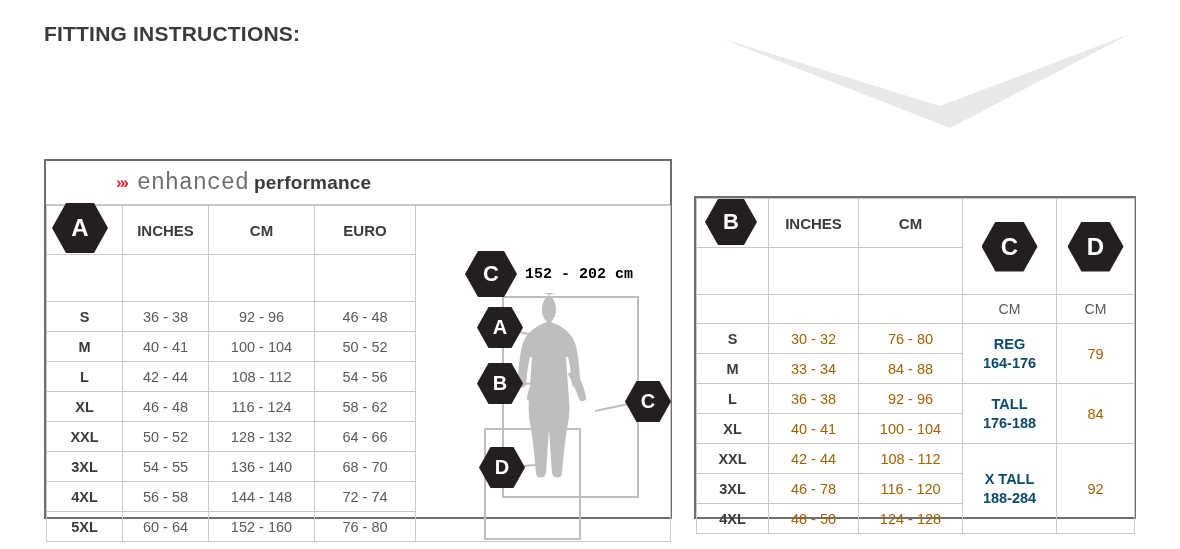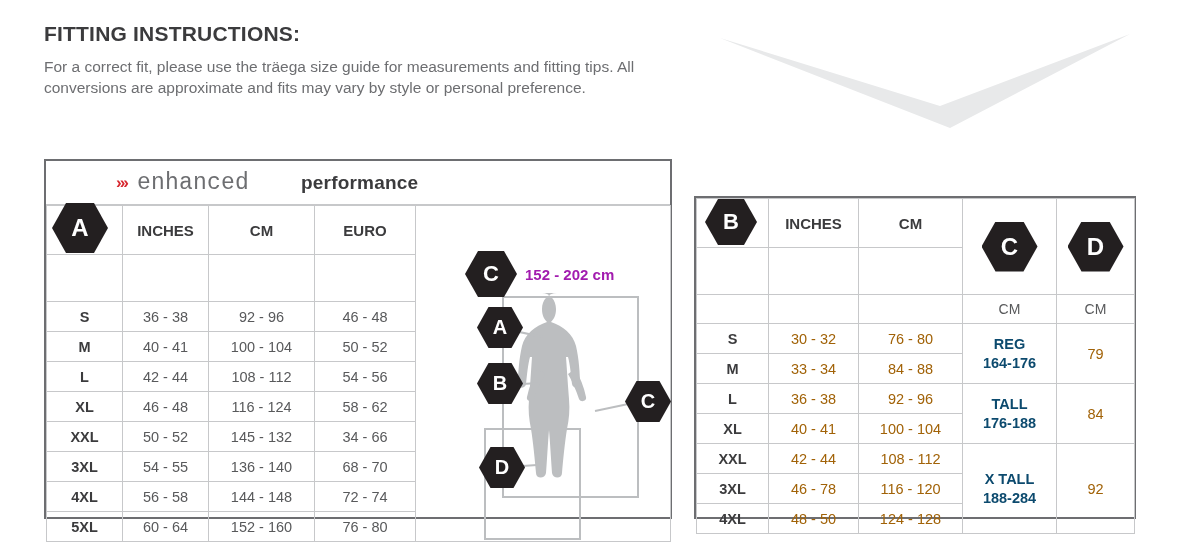--- a/index.html
+++ b/index.html
@@ -82,21 +82,20 @@
     font-size: 23px;
     color: #6d6e71;
     letter-spacing: 0.2px;
     font-family: Liberation Mono, monospace;
   }
   .brand-performance {
     font-size: 19px;
     color: #3b3b3d;
     font-weight: bold;
     letter-spacing: 0.2px;
-    margin-left: 47px;
   }
 
   #left-grid {
     position: relative;
     height: 314px;
   }
   #left-grid table {
     border-collapse: collapse;
     width: 100%;
     height: 100%;
@@ -155,22 +154,23 @@
     position: absolute;
     left: 0; top: 0;
     width: 100%;
     height: 46px;
     display: flex;
     align-items: center;
   }
   #range-label {
     font-size: 15px;
     font-weight: bold;
-    color: #a21caf;
+    color: #000000;
     margin-left: 8px;
+    font-family: Liberation Mono, monospace;
   }
 
   
   #right-table-wrap {
     position: absolute;
     left: 694px;
     top: 196px;
     width: 442px;
     height: 323px;
     border: 2px solid #6d6e71;
@@ -210,21 +210,20 @@
     line-height: 1.25;
   }
 </style>
 </head>
 <body>
 
 <div class="page">
 
   <div id="heading-block">
     <h1 id="fitting-title">FITTING INSTRUCTIONS:</h1>
-    <p id="fitting-body">For a correct fit, please use the träega size guide for measurements and fitting tips. All conversions are approximate and fits may vary by style or personal preference.</p>
   </div>
 
   <div id="chevron-decoration">
     <svg width="440" height="110" viewBox="0 0 440 110" xmlns="http://www.w3.org/2000/svg">
       <polygon points="20,10 240,78 430,6 250,100" fill="#e8e9ea"></polygon>
     </svg>
   </div>
 
   <div id="left-table-wrap">
 
@@ -278,22 +277,22 @@
           </tr>
           <tr>
             <td class="sizecol">XL</td>
             <td>46 - 48</td>
             <td>116 - 124</td>
             <td>58 - 62</td>
           </tr>
           <tr>
             <td class="sizecol">XXL</td>
             <td>50 - 52</td>
-            <td>145 - 132</td>
-            <td>34 - 66</td>
+            <td>128 - 132</td>
+            <td>64 - 66</td>
           </tr>
           <tr>
             <td class="sizecol">3XL</td>
             <td>54 - 55</td>
             <td>136 - 140</td>
             <td>68 - 70</td>
           </tr>
           <tr>
             <td class="sizecol">4XL</td>
             <td>56 - 58</td>

